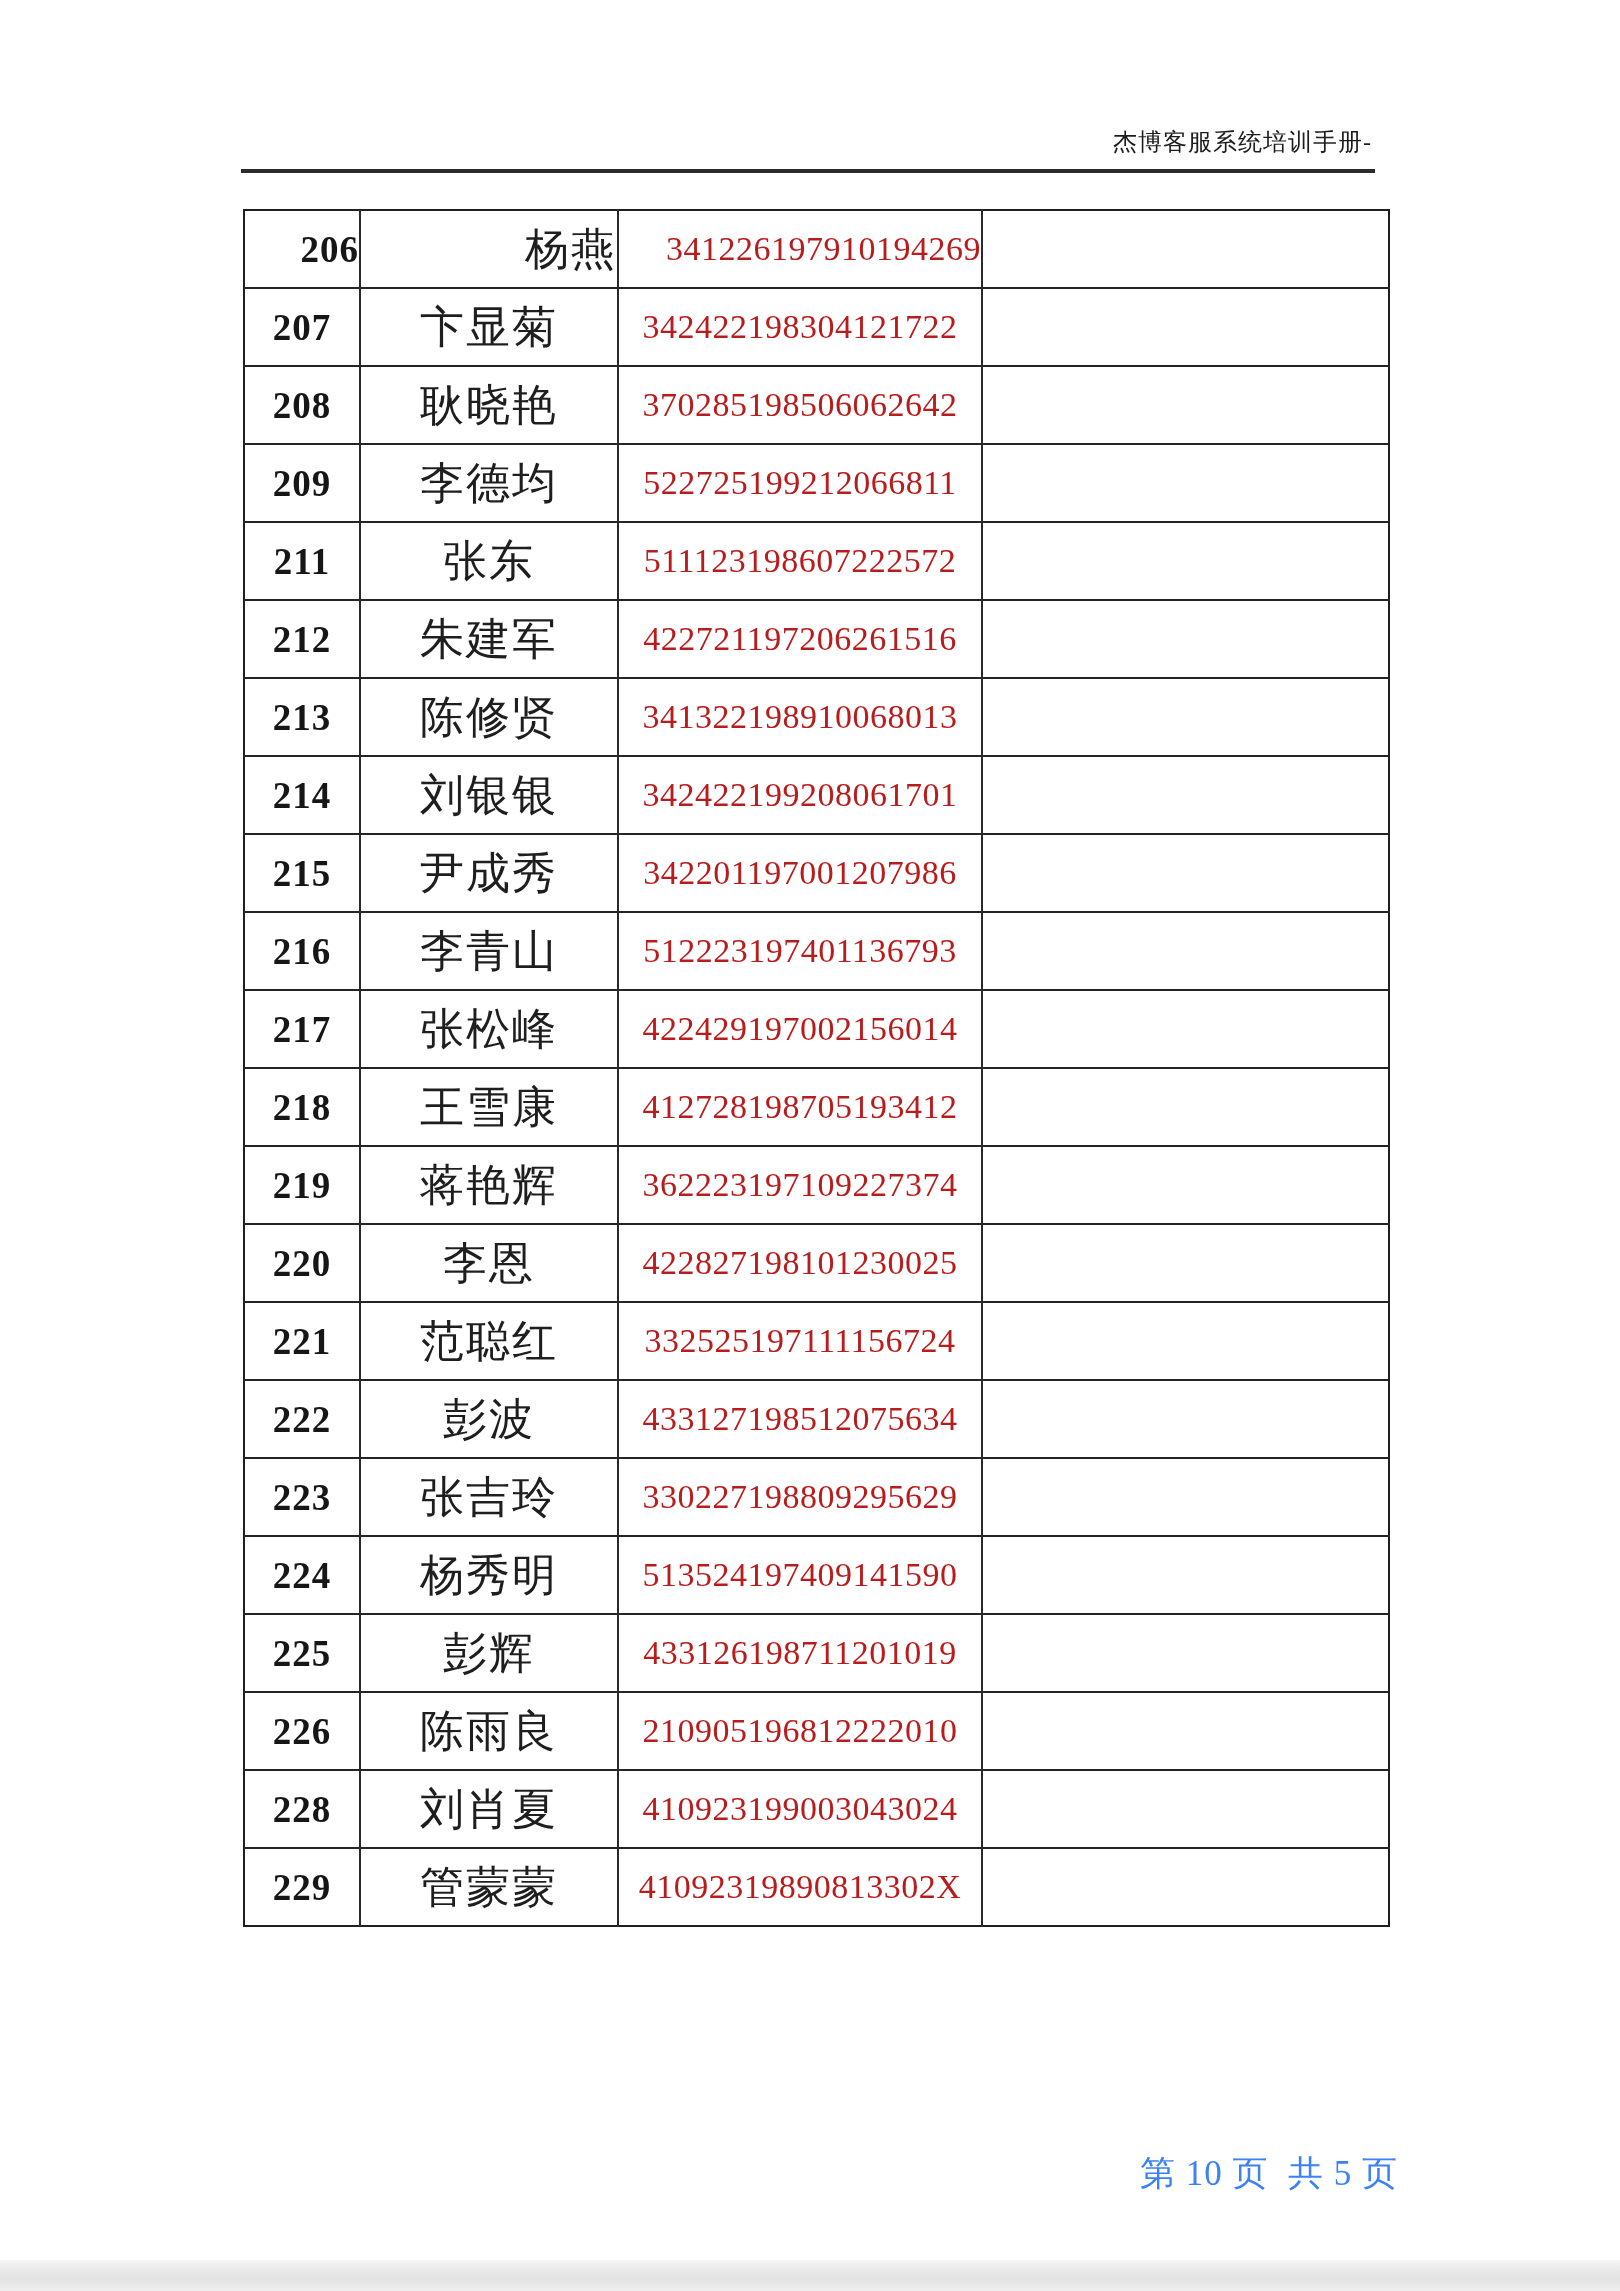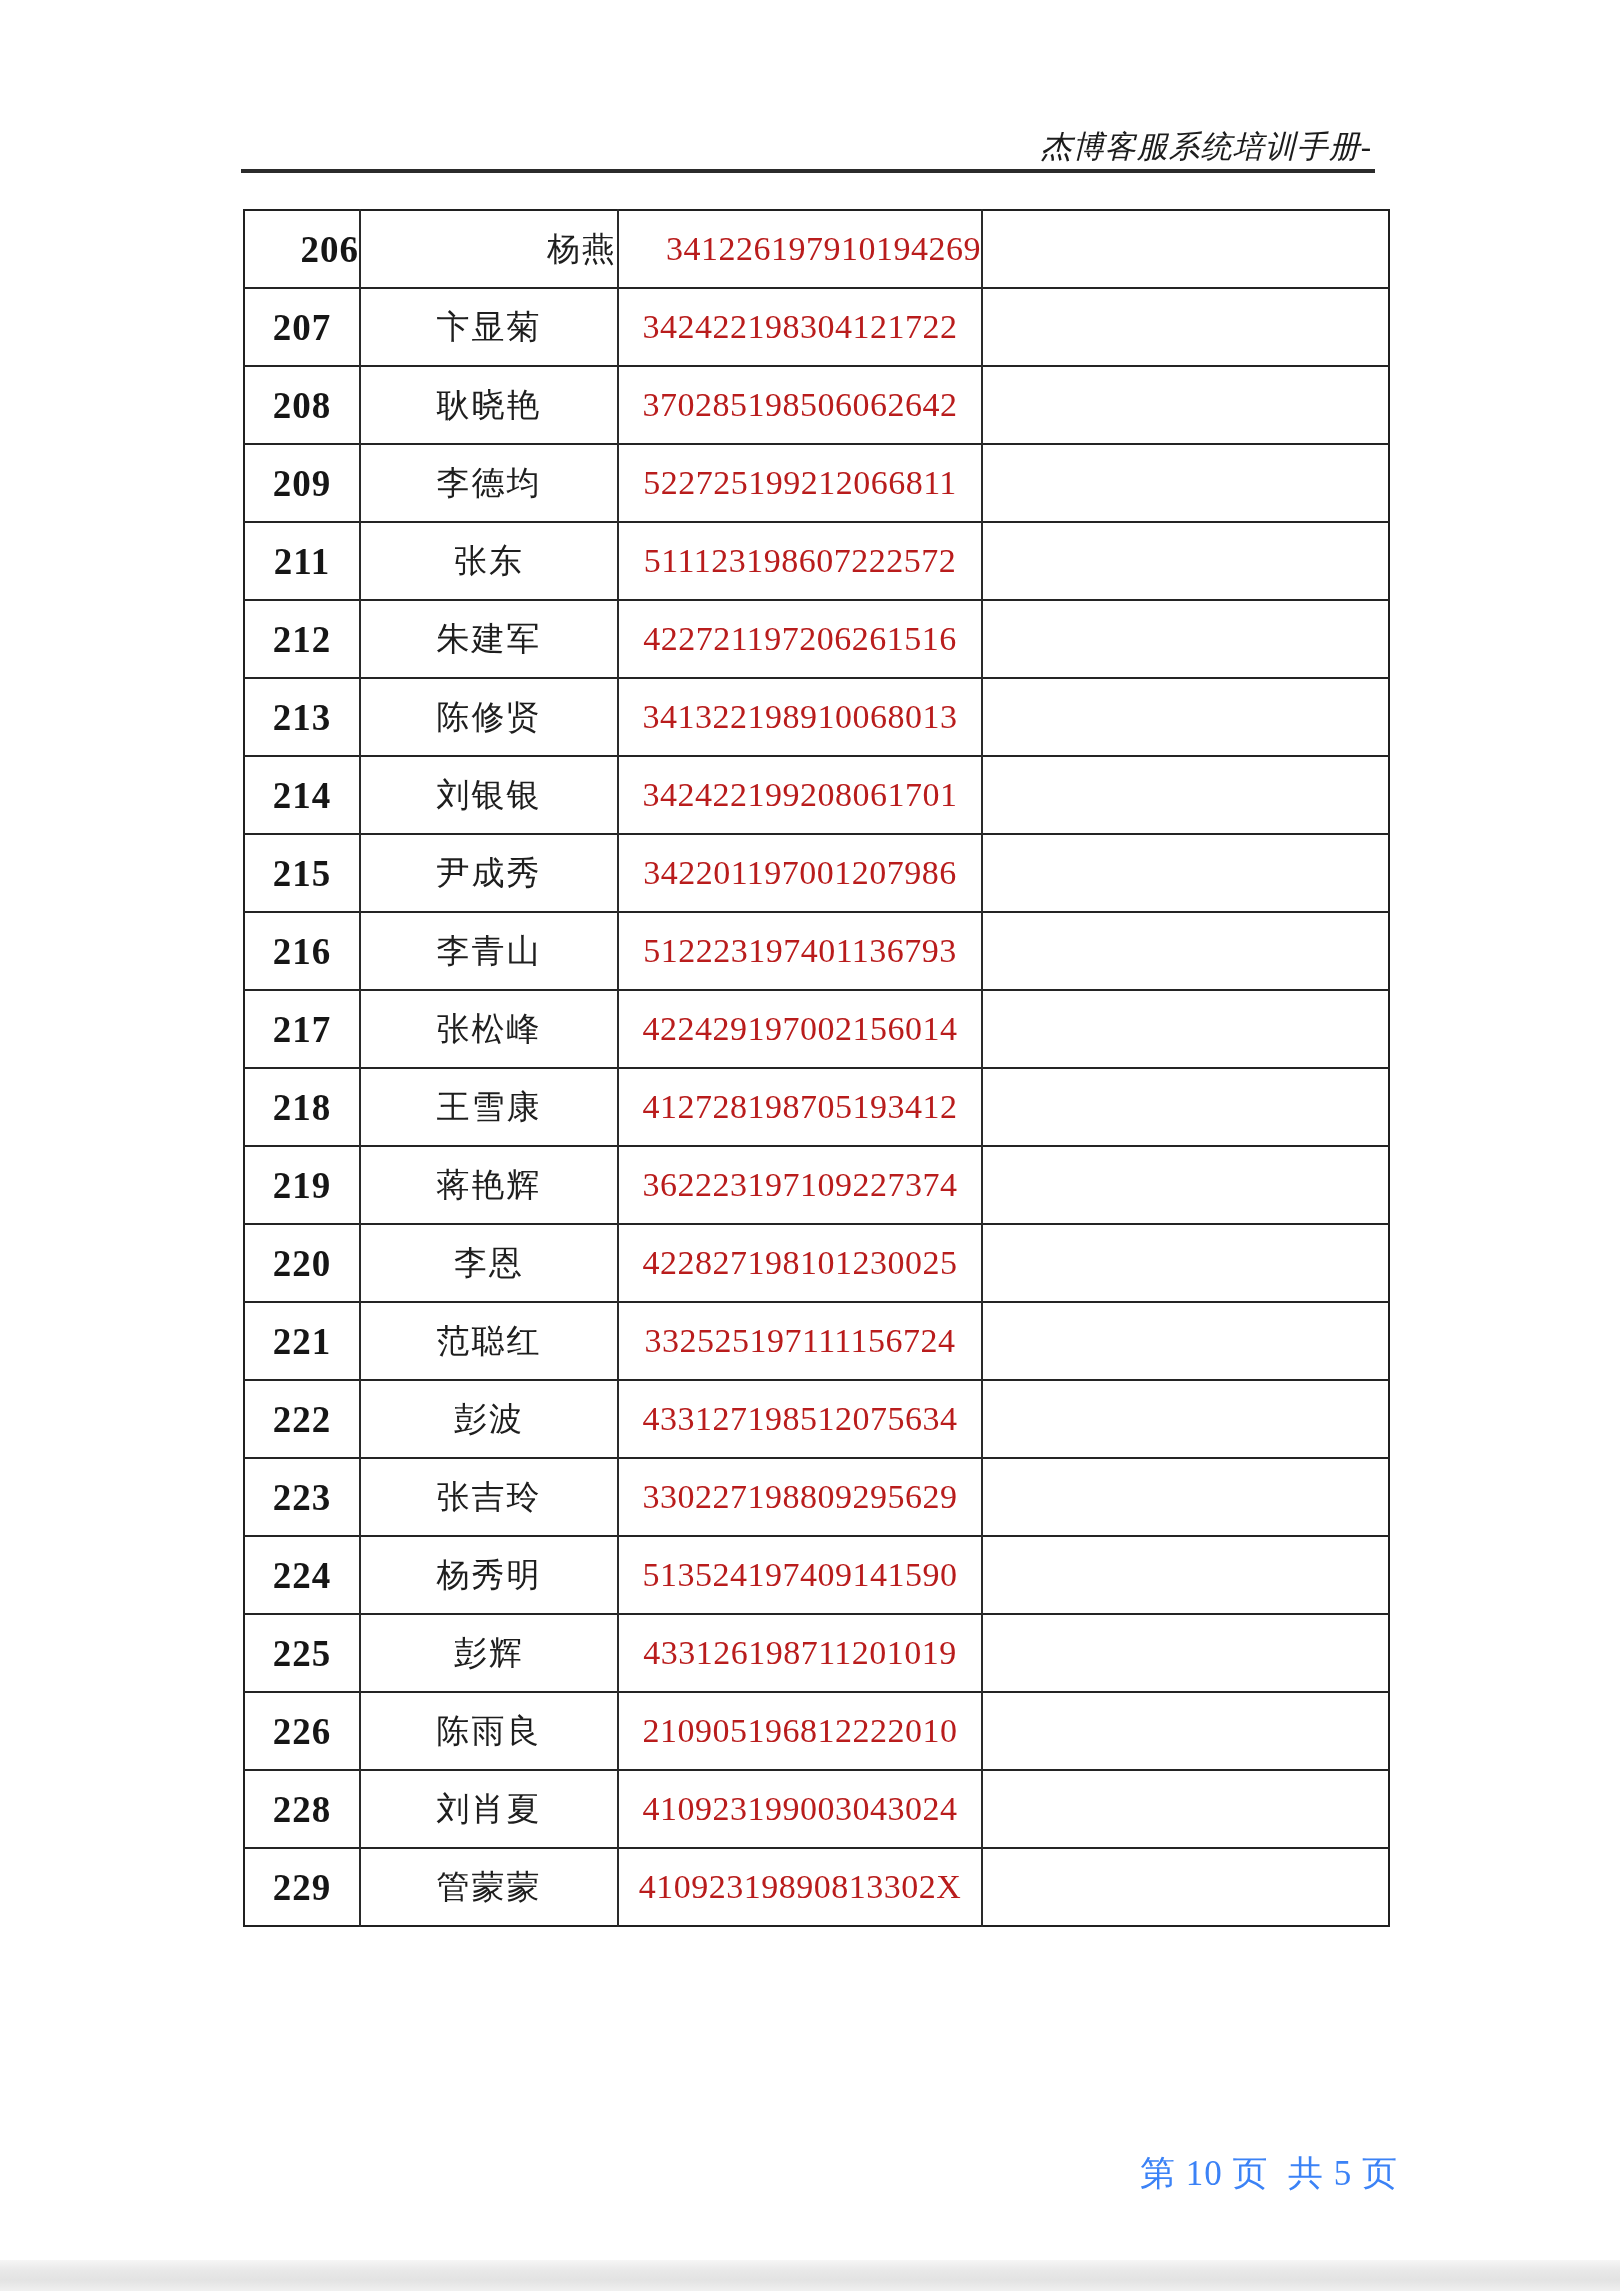--- a/index.html
+++ b/index.html
@@ -3,41 +3,41 @@
 <meta charset="utf-8">
 <style>
   html,body{margin:0;padding:0;}
   body{
     width:1620px;height:2292px;position:relative;background:#ffffff;
     font-family:"Liberation Serif","DejaVu Serif",serif;color:#1a1a1a;
     overflow:hidden;
   }
   .header-title{
     position:absolute;top:126px;right:248px;
-    font-size:31px;letter-spacing:1px;color:#1c1c1c;white-space:nowrap;font-style:italic;
+    font-size:24px;letter-spacing:1px;color:#1c1c1c;white-space:nowrap;
   }
   .header-rule{
     position:absolute;left:241px;top:169px;width:1134px;height:3.9px;
     background:#2b2b2b;
   }
   table.roster{
     position:absolute;left:243px;top:209px;width:1144px;
     border-collapse:collapse;table-layout:fixed;
     border:2.9px solid #202020;
   }
   table.roster td{
     border-left:2px solid #2a2a2a;
     border-top:2.9px solid #242424;
     height:76px;vertical-align:middle;text-align:center;
     padding:0;overflow:hidden;
   }
   table.roster tr:first-child td{border-top:none;text-align:right;}
   table.roster td:first-child{border-left:none;}
   td.cell-no{font-size:37px;font-weight:600;letter-spacing:1px;color:#161616;}
-  td.cell-name{font-size:33px;letter-spacing:2px;color:#1e1e1e;}
+  td.cell-name{font-size:44px;letter-spacing:2px;color:#1e1e1e;}
   td.cell-id{font-size:34px;letter-spacing:0.5px;color:#b91c1c;}
   td.cell-note{}
   .footer-page{
     position:absolute;top:2150px;left:1140px;
     font-size:35px;letter-spacing:1px;white-space:pre;color:#3b82f6;
   }
   .scan-edge{
     position:absolute;left:0;top:2260px;width:1620px;height:31px;
     background:linear-gradient(180deg,#f6f6f6 0%,#e8e8e8 35%,#e3e3e3 65%,#f0f0f0 100%);
   }

